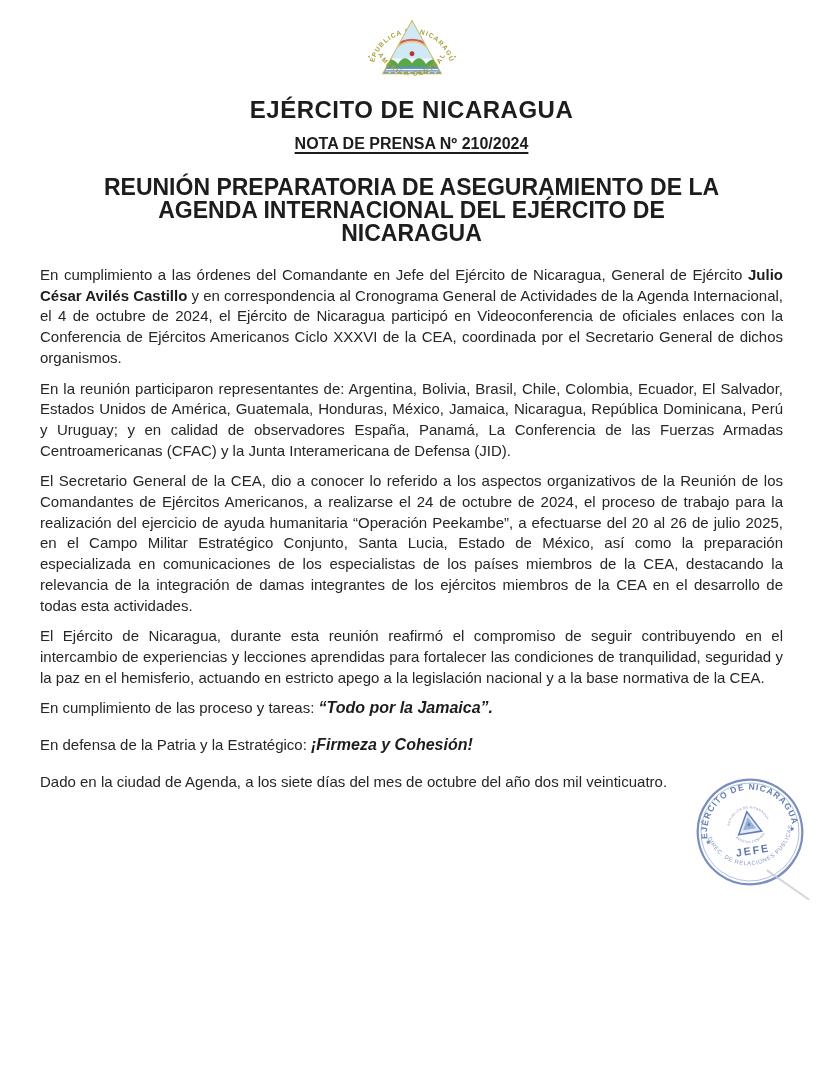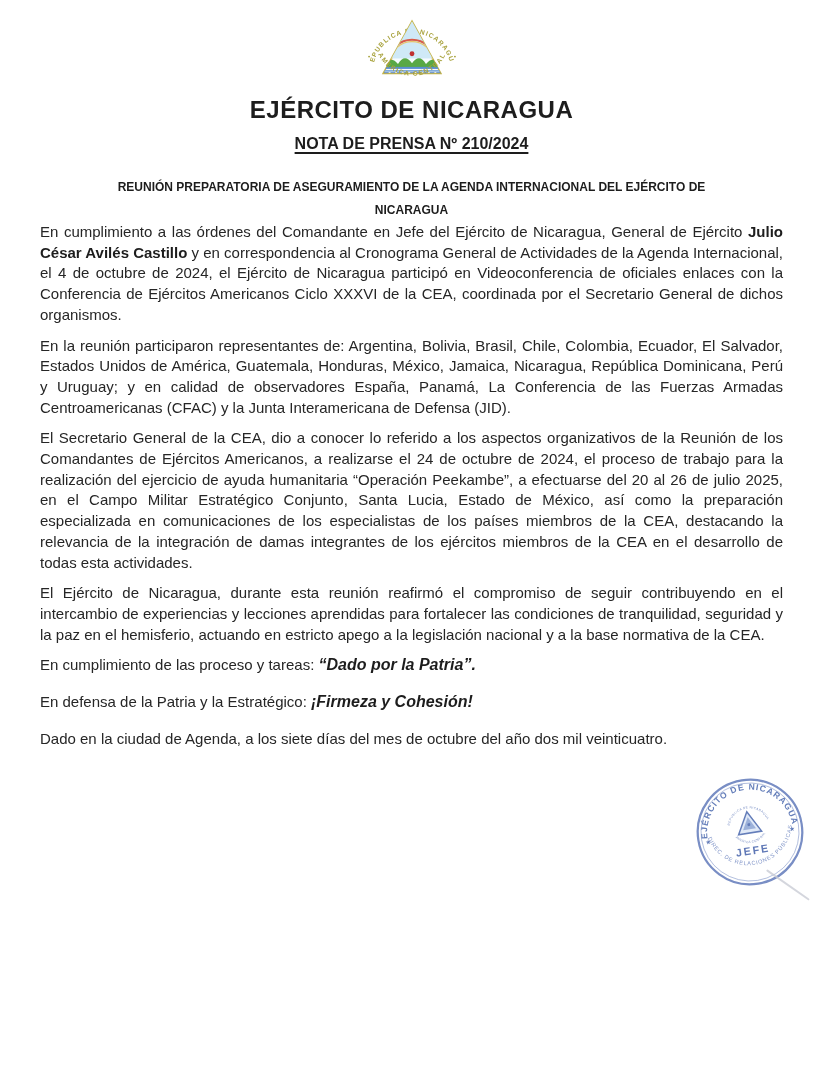--- a/index.html
+++ b/index.html
@@ -31,27 +31,27 @@
     font-weight: bold;
     color: #1d1d1d;
     text-decoration: underline;
     text-underline-offset: 3px;
     text-decoration-thickness: 2px;
     line-height: 24px;
   }
   .subtitle {
     margin: 20px auto 0 auto;
     max-width: 650px;
-    font-size: 12px;
+    font-size: 23px;
     font-weight: bold;
     color: #1d1d1d;
     line-height: 23px;
   }
 
-  .body-text { }
+  .body-text { margin-top: 20px; }
   .para {
     font-size: 15px;
     line-height: 20.7px;
     text-align: justify;
     margin-bottom: 10px;
     color: #262626;
   }
   .para b { color: #1d1d1d; }
   .motto-line { margin-bottom: 16px; text-align: left; }
   .motto {
@@ -144,21 +144,21 @@
 
   <div class="body-text">
     <p class="para"><span>En cumplimiento a las órdenes del Comandante en Jefe del Ejército de Nicaragua, General de Ejército </span><b>Julio César Avilés Castillo</b><span> y en correspondencia al Cronograma General de Actividades de la Agenda Internacional, el 4 de octubre de 2024, el Ejército de Nicaragua participó en Videoconferencia de oficiales enlaces con la Conferencia de Ejércitos Americanos Ciclo XXXVI de la CEA, coordinada por el Secretario General de dichos organismos.</span></p>
 
     <p class="para">En la reunión participaron representantes de: Argentina, Bolivia, Brasil, Chile, Colombia, Ecuador, El Salvador, Estados Unidos de América, Guatemala, Honduras, México, Jamaica, Nicaragua, República Dominicana, Perú y Uruguay; y en calidad de observadores España, Panamá, La Conferencia de las Fuerzas Armadas Centroamericanas (CFAC) y la Junta Interamericana de Defensa (JID).</p>
 
     <p class="para">El Secretario General de la CEA, dio a conocer lo referido a los aspectos organizativos de la Reunión de los Comandantes de Ejércitos Americanos, a realizarse el 24 de octubre de 2024, el proceso de trabajo para la realización del ejercicio de ayuda humanitaria “Operación Peekambe”,  a efectuarse del 20 al 26 de julio 2025, en el Campo Militar Estratégico Conjunto, Santa Lucia, Estado de México, así como la preparación especializada en comunicaciones de los especialistas de los países miembros de la CEA, destacando la relevancia de la integración de damas integrantes de los ejércitos miembros de la CEA en el desarrollo de todas esta actividades.</p>
 
     <p class="para">El Ejército de Nicaragua, durante esta reunión reafirmó el compromiso de seguir contribuyendo en el intercambio de experiencias y lecciones aprendidas para fortalecer las condiciones de tranquilidad, seguridad y la paz en el hemisferio, actuando en estricto apego a la legislación nacional y a la base normativa de la CEA.</p>
 
-    <p class="para motto-line"><span>En cumplimiento de las proceso y tareas: </span><span class="motto">“Dado por la Patria”.</span></p>
+    <p class="para motto-line"><span>En cumplimiento de las proceso y tareas: </span><span class="motto">“Todo por la Jamaica”.</span></p>
 
     <p class="para motto-line"><span>En defensa de la Patria y la Estratégico: </span><span class="motto">¡Firmeza y Cohesión!</span></p>
 
     <p class="para">Dado en la ciudad de Agenda, a los siete días del mes de octubre del año dos mil veinticuatro.</p>
   </div>
 
 
   <svg class="seal" viewBox="0 0 120 120" aria-hidden="true">
     <defs>
       <path id="sealArcTop" d="M 16,74 A 46,46 0 1 1 104,74" fill="none"></path>

